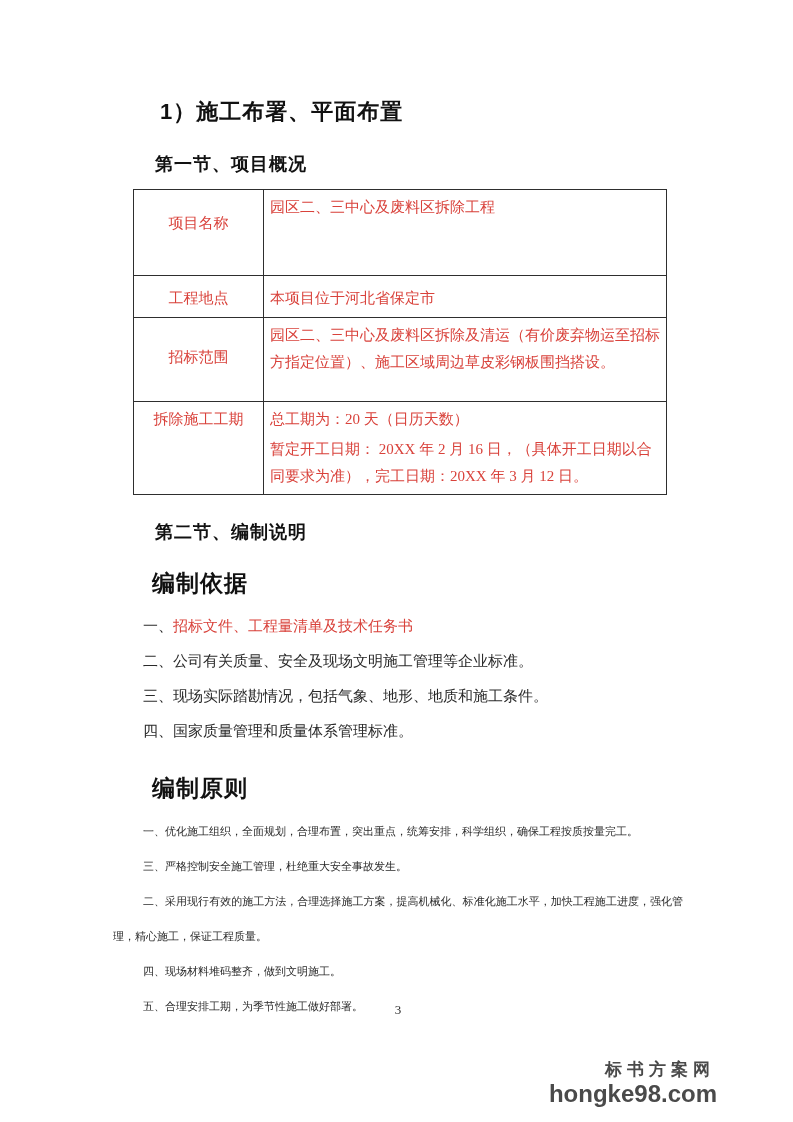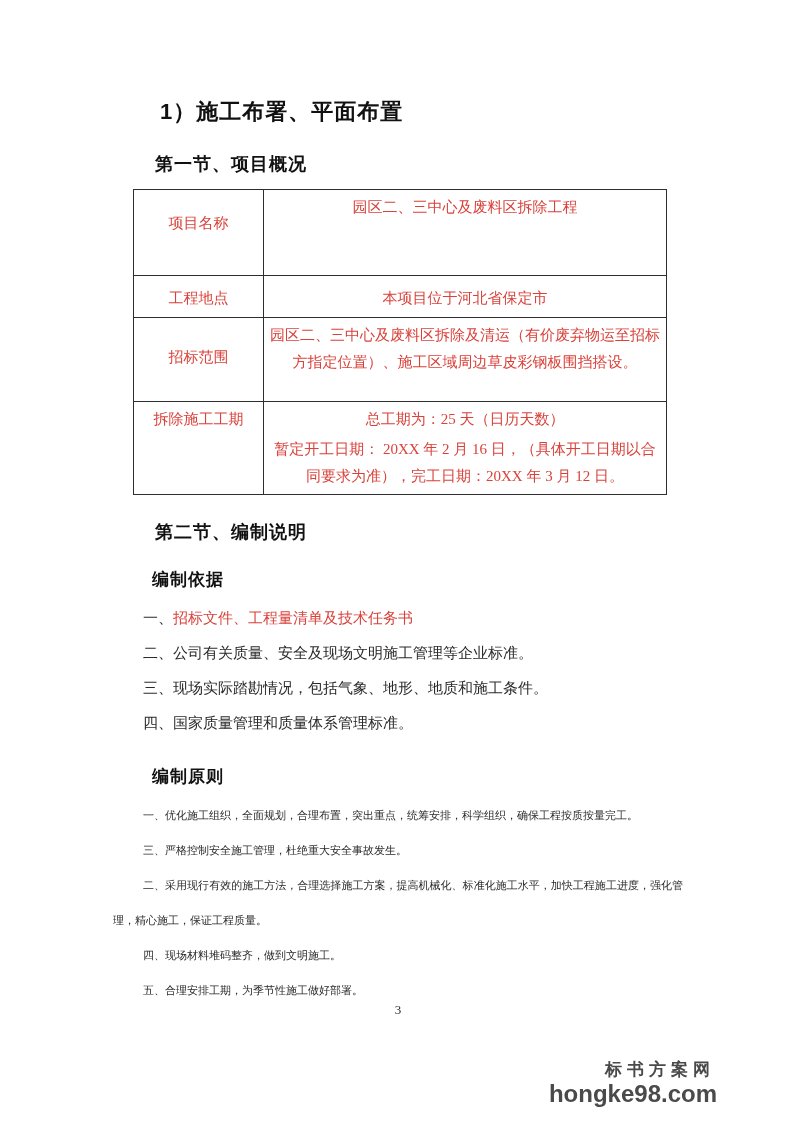--- a/index.html
+++ b/index.html
@@ -31,21 +31,21 @@
     margin: 25px 0 0 42px;
     font-family: "Liberation Sans", "DejaVu Sans", sans-serif;
     font-size: 18px;
     font-weight: bold;
     color: #111111;
     letter-spacing: 1px;
   }
   .sub-heading {
     margin: 24px 0 0 39px;
     font-family: Liberation Serif, serif;
-    font-size: 17px;
+    font-size: 23px;
     font-weight: bold;
     color: #111111;
     letter-spacing: 1px;
   }
   table.overview {
     margin: 13px 0 0 20px;
     width: 533px;
     border-collapse: collapse;
     table-layout: fixed;
   }
@@ -54,21 +54,21 @@
     font-size: 15px;
     line-height: 27px;
     color: var(--red);
     vertical-align: top;
     padding: 4px 6px;
   }
   td.cell-label {
     width: 130px;
     text-align: center;
   }
-  td.cell-content { width: 403px; text-align: center; }
+  td.cell-content { width: 403px; }
   tr.row-1 td { height: 86px; }
   tr.row-1 td.cell-label { padding-top: 20px; }
   tr.row-2 td { height: 42px; }
   tr.row-2 td.cell-label { padding-top: 9px; }
   tr.row-2 td.cell-content { padding-top: 9px; }
   tr.row-3 td { height: 84px; }
   tr.row-3 td.cell-label { padding-top: 26px; }
   tr.row-4 td { height: 75px; }
   .period-line2 { margin-top: 3px; }
   .list-item {
@@ -137,21 +137,21 @@
           <td class="cell-label">工程地点</td>
           <td class="cell-content">本项目位于河北省保定市</td>
         </tr>
         <tr class="row-3">
           <td class="cell-label">招标范围</td>
           <td class="cell-content">园区二、三中心及废料区拆除及清运（有价废弃物运至招标方指定位置）、施工区域周边草皮彩钢板围挡搭设。</td>
         </tr>
         <tr class="row-4">
           <td class="cell-label">拆除施工工期</td>
           <td class="cell-content">
-            <div class="period-line1">总工期为：25 天（日历天数）</div>
+            <div class="period-line1">总工期为：20 天（日历天数）</div>
             <div class="period-line2">暂定开工日期： 20XX 年 2 月 16 日，（具体开工日期以合同要求为准），完工日期：20XX 年 3 月 12 日。</div>
           </td>
         </tr>
       </tbody>
     </table>
 
     <h2 class="section-heading">第二节、编制说明</h2>
 
     <h3 class="sub-heading">编制依据</h3>
 

